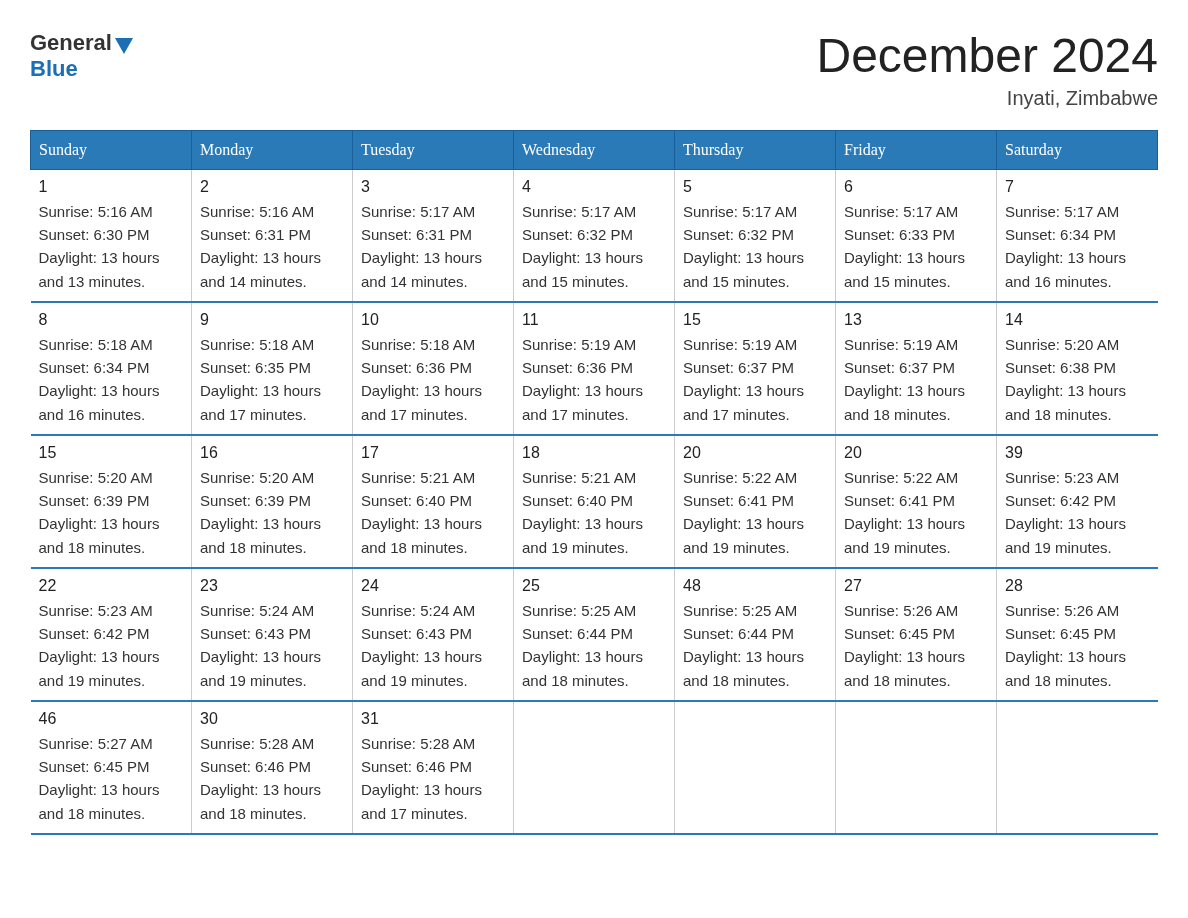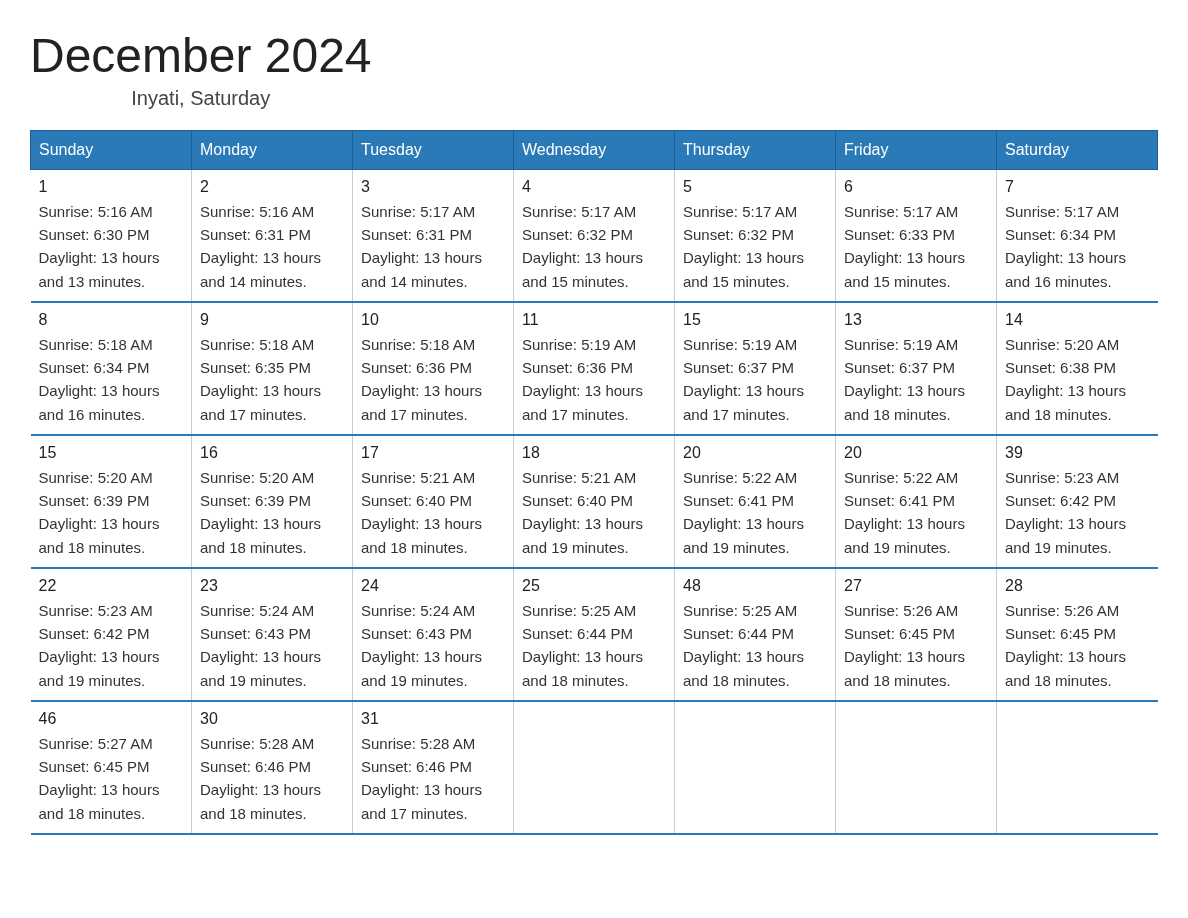--- a/index.html
+++ b/index.html
@@ -20,40 +20,41 @@
       font-size: 22px;
       font-weight: bold;
       color: #333;
     }
     .logo-text-blue {
       font-size: 22px;
       font-weight: bold;
       color: #1a6fb5;
     }
     .title-block {
-      text-align: center;
+      text-align: right;
     }
     .month-title {
       font-size: 48px;
       font-weight: normal;
       color: #222;
       line-height: 1.1;
     }
     .location {
       font-size: 20px;
       color: #444;
       margin-top: 4px;
     }
     table {
       width: 100%;
       border-collapse: collapse;
       table-layout: fixed;
     }
     thead tr {
       background-color: #2a7ab8;
+      font-family: Liberation Serif, serif;
     }
     thead th {
       color: #fff;
       font-size: 16px;
       font-weight: normal;
       padding: 10px 8px;
       text-align: left;
       border: 1px solid #1a5f9a;
     }
     tbody tr {
@@ -100,23 +101,32 @@
       border-right: 9px solid transparent;
       border-top: 16px solid #1a6fb5;
       margin-left: 3px;
       margin-top: 6px;
     }
   </style>
 </head>
 <body>
 
 <div class="header">
+  <div class="logo-wrapper">
+    <div class="logo-row">
+      <span class="logo-text-general">General</span>
+      <span class="logo-arrow"></span>
+    </div>
+    <div>
+      <span class="logo-text-blue">Blue</span>
+    </div>
+  </div>
   <div class="title-block">
     <div class="month-title">December 2024</div>
-    <div class="location">Inyati, Saturday</div>
+    <div class="location">Inyati, Zimbabwe</div>
   </div>
 </div>
 
 <table>
   <thead>
     <tr>
       <th>Sunday</th>
       <th>Monday</th>
       <th>Tuesday</th>
       <th>Wednesday</th>

